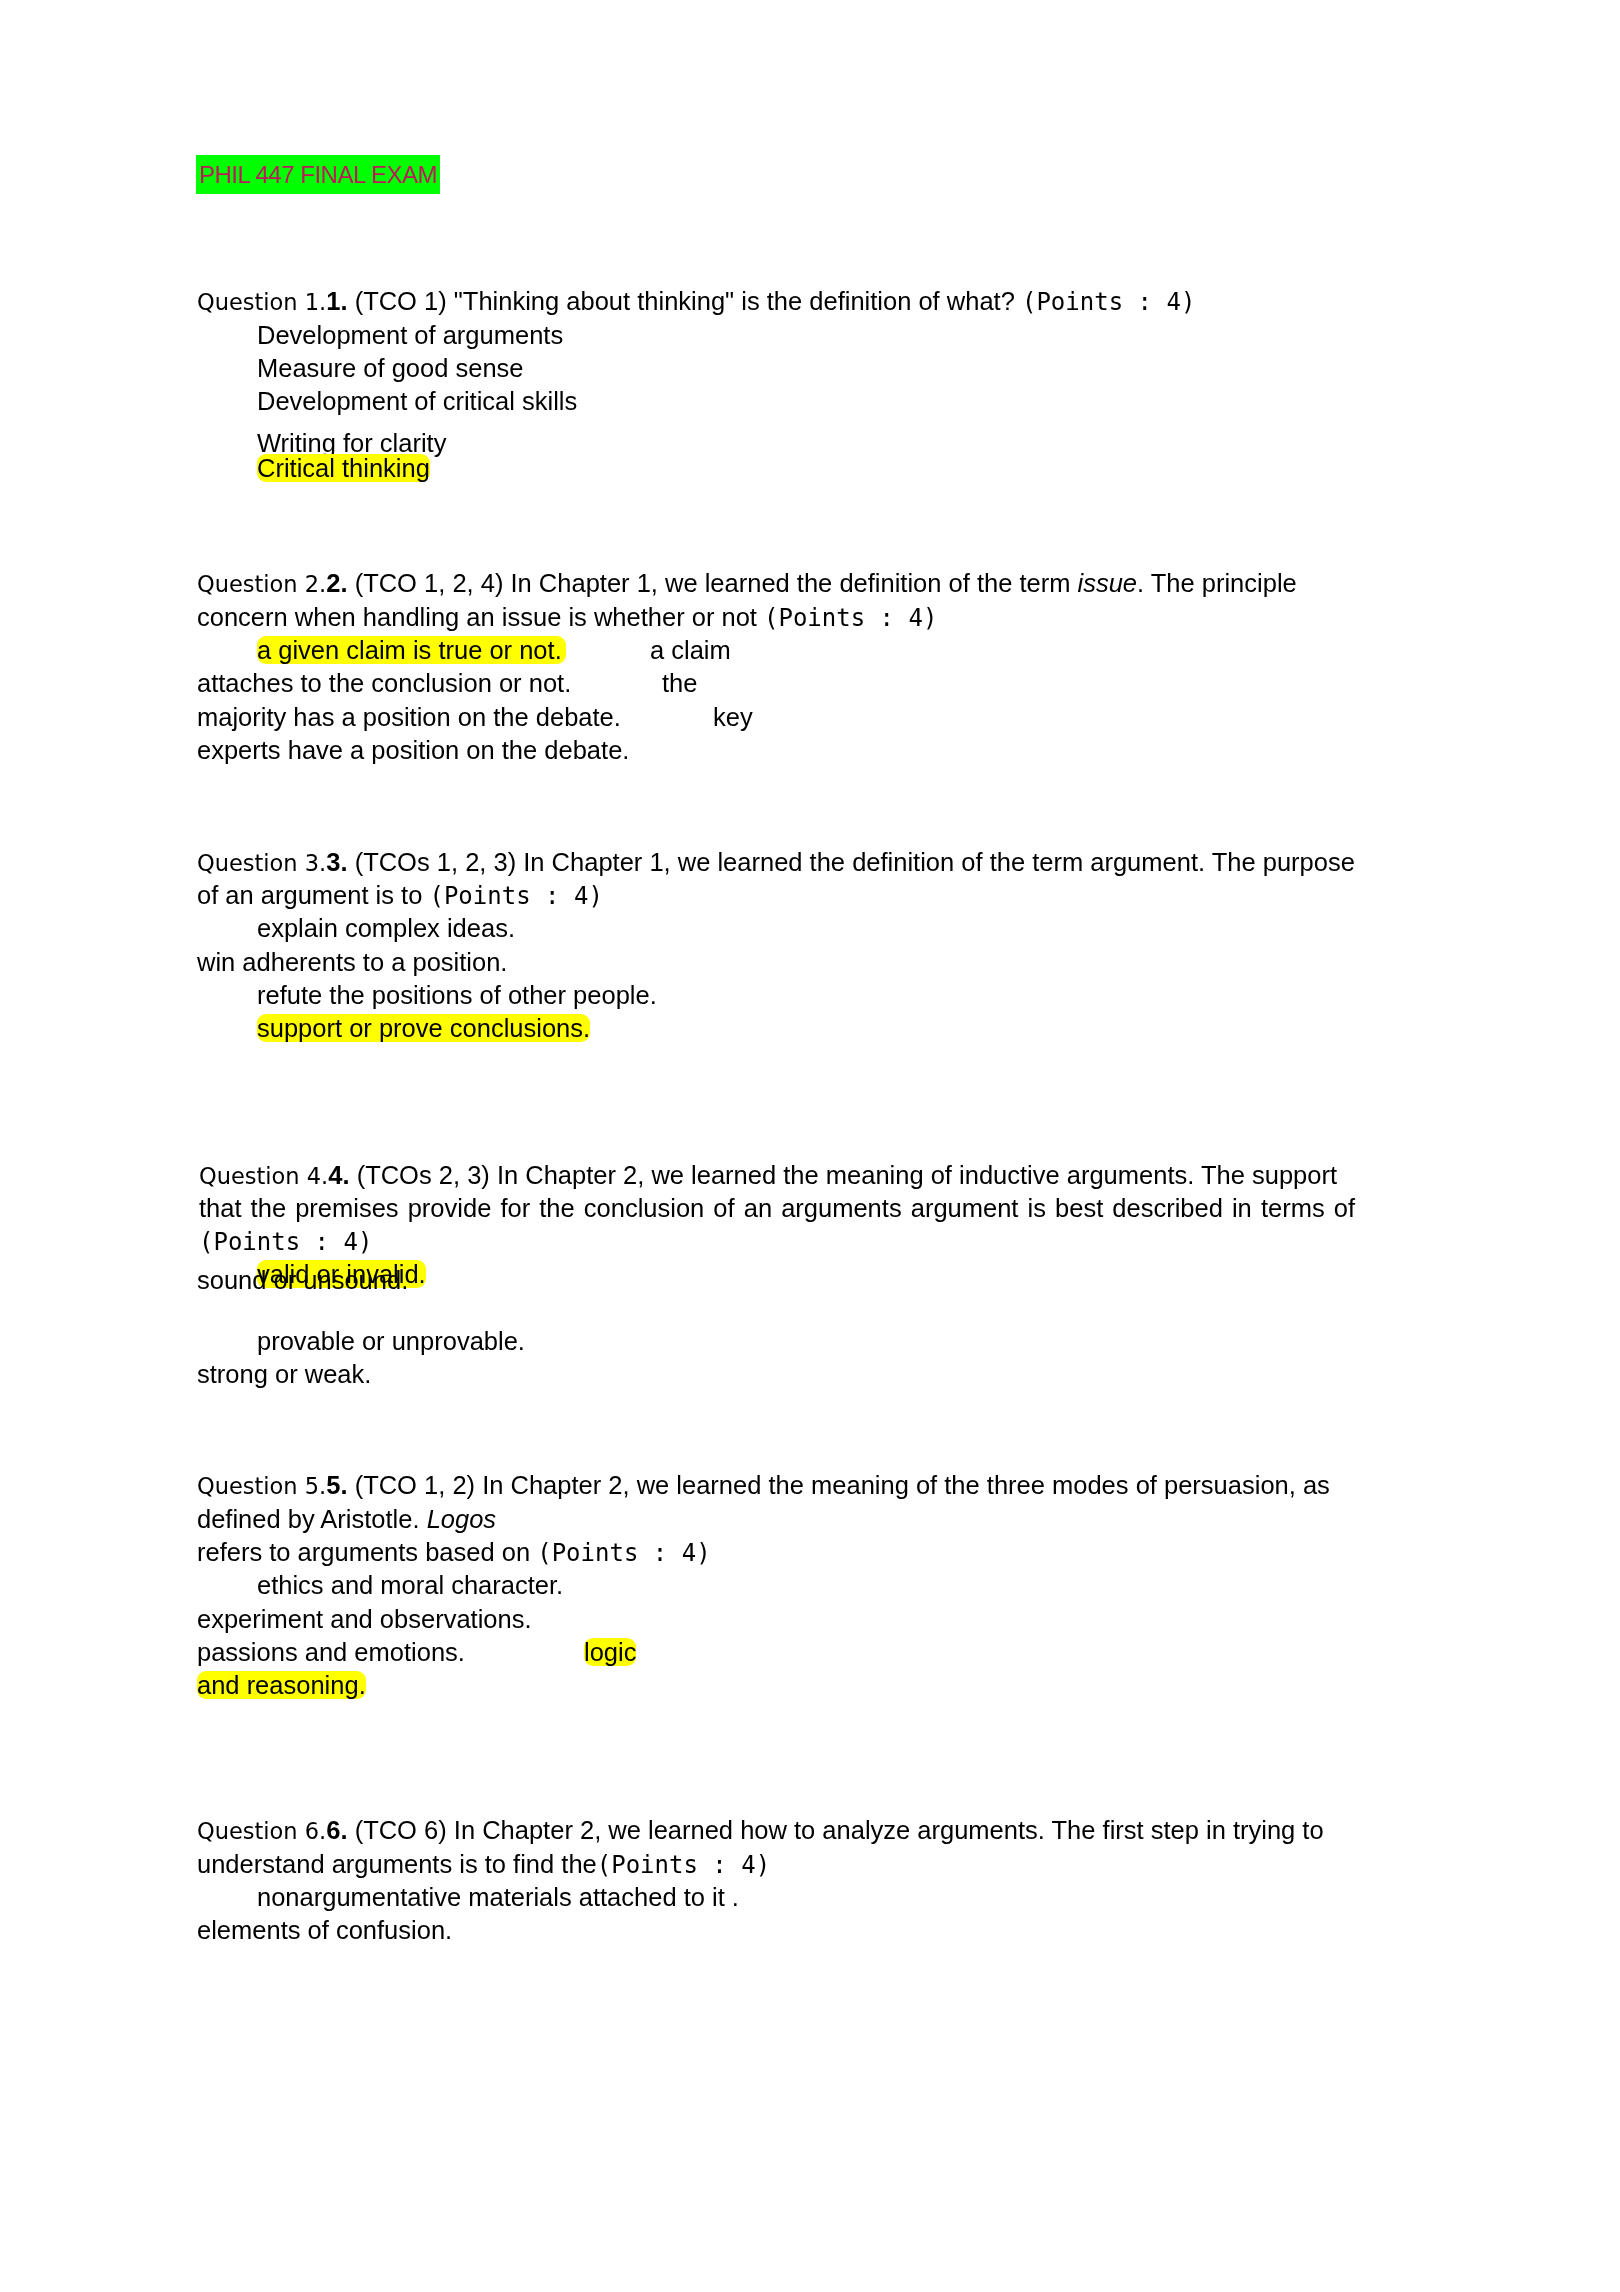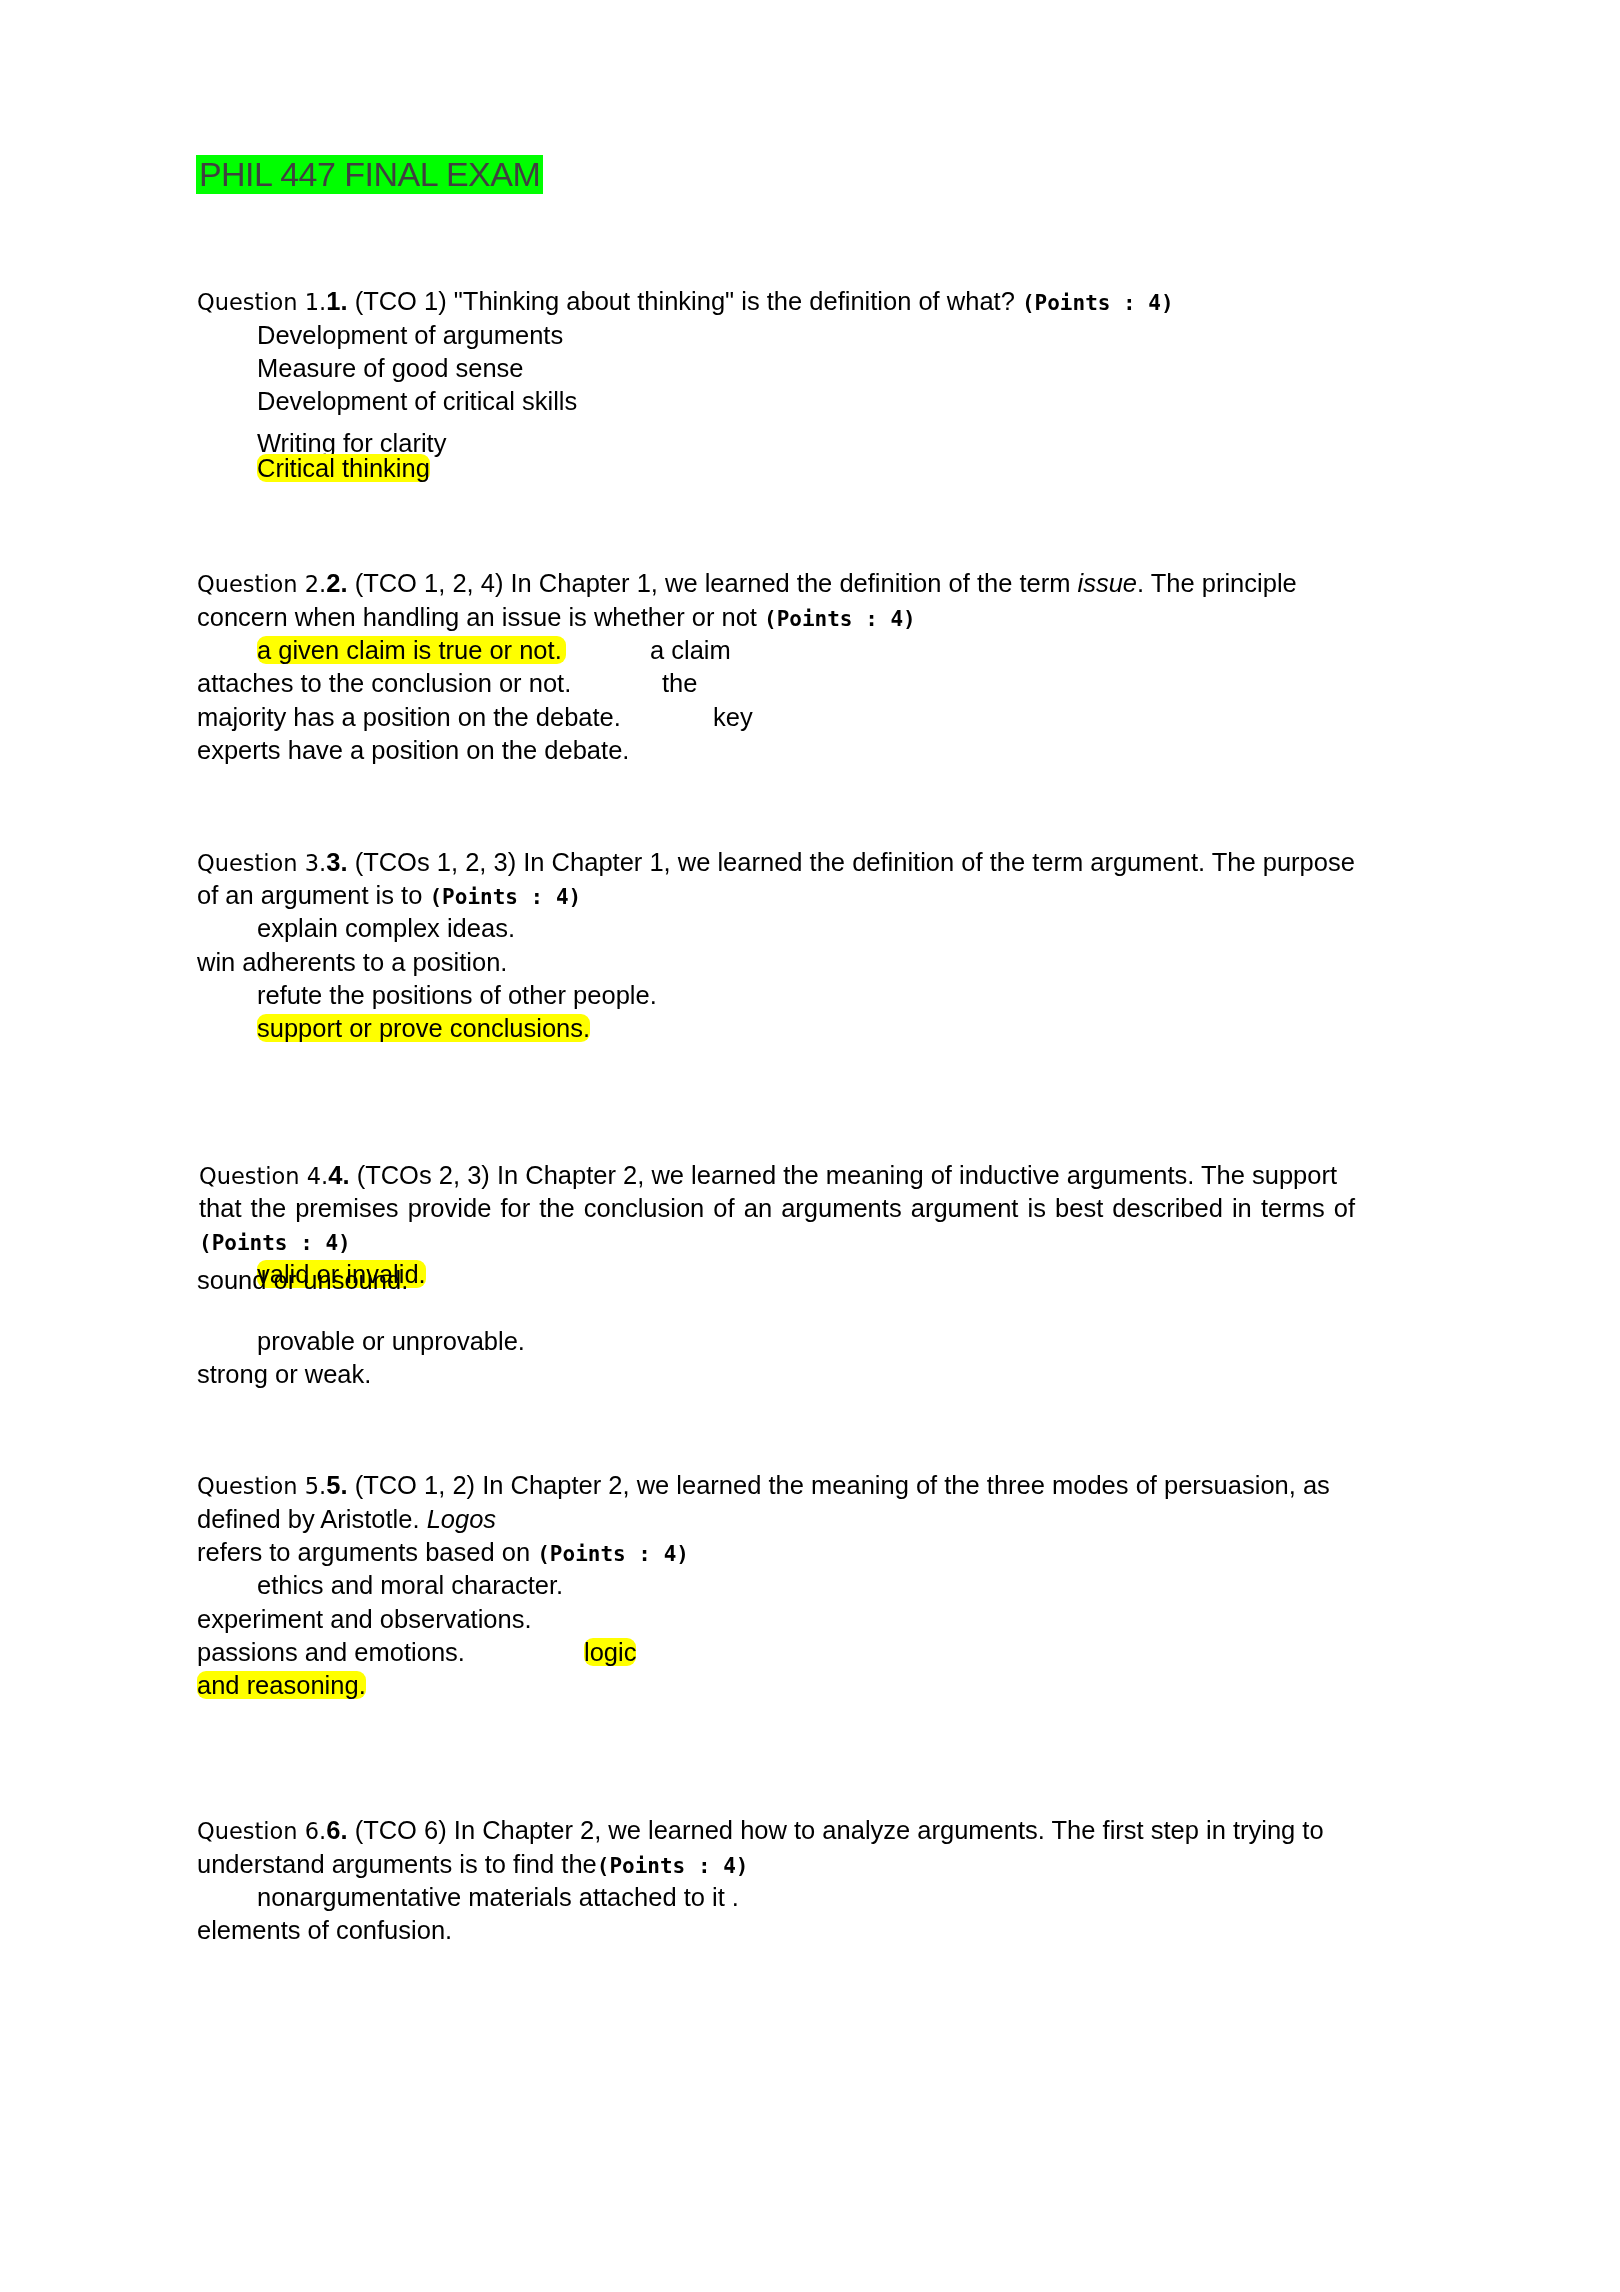--- a/index.html
+++ b/index.html
@@ -1,30 +1,30 @@
 <!DOCTYPE html>
 <html><head>
   <meta charset="utf-8">
   <style>
     html, body { margin: 0; padding: 0; background: #ffffff; }
     body { width: 1620px; height: 2293px; position: relative; overflow: hidden; }
     .page { position: absolute; left: 0; top: 0; width: 1620px; height: 2293px; background: #fff; }
     .title {
       position: absolute; left: 196px; top: 155px; height: 39px; line-height: 39px;
-      padding: 0 2.9px; font-family: "Liberation Sans", sans-serif; font-size: 34px;
-      color: #404040; background: #00ff00; letter-spacing: -0.5px;
+      padding: 0 2.9px; font-family: "Liberation Sans", sans-serif; font-size: 24px;
+      color: #be185d; background: #00ff00; letter-spacing: -0.5px;
     }
     .line {
       position: absolute; white-space: pre; color: #000;
       font-family: "Liberation Sans", sans-serif; font-size: 25.5px; line-height: 31px;
       transform-origin: left top;
     }
     .qlabel { font-family: "DejaVu Sans", sans-serif; font-size: 22.5px; }
     .qnum { font-family: "Liberation Sans", sans-serif; font-weight: bold; }
-    .pts { font-family: "DejaVu Sans Mono", monospace; font-size: 21px; font-weight: bold; }
+    .pts { font-family: "DejaVu Sans Mono", monospace; font-size: 24px; }
     .hl { background: #ffff00; border-radius: 9px; }
     .it { font-style: italic; }
   </style>
 </head>
 <body>
 
 <div class="page">
 
   <div class="title">PHIL 447 FINAL EXAM</div>
 

